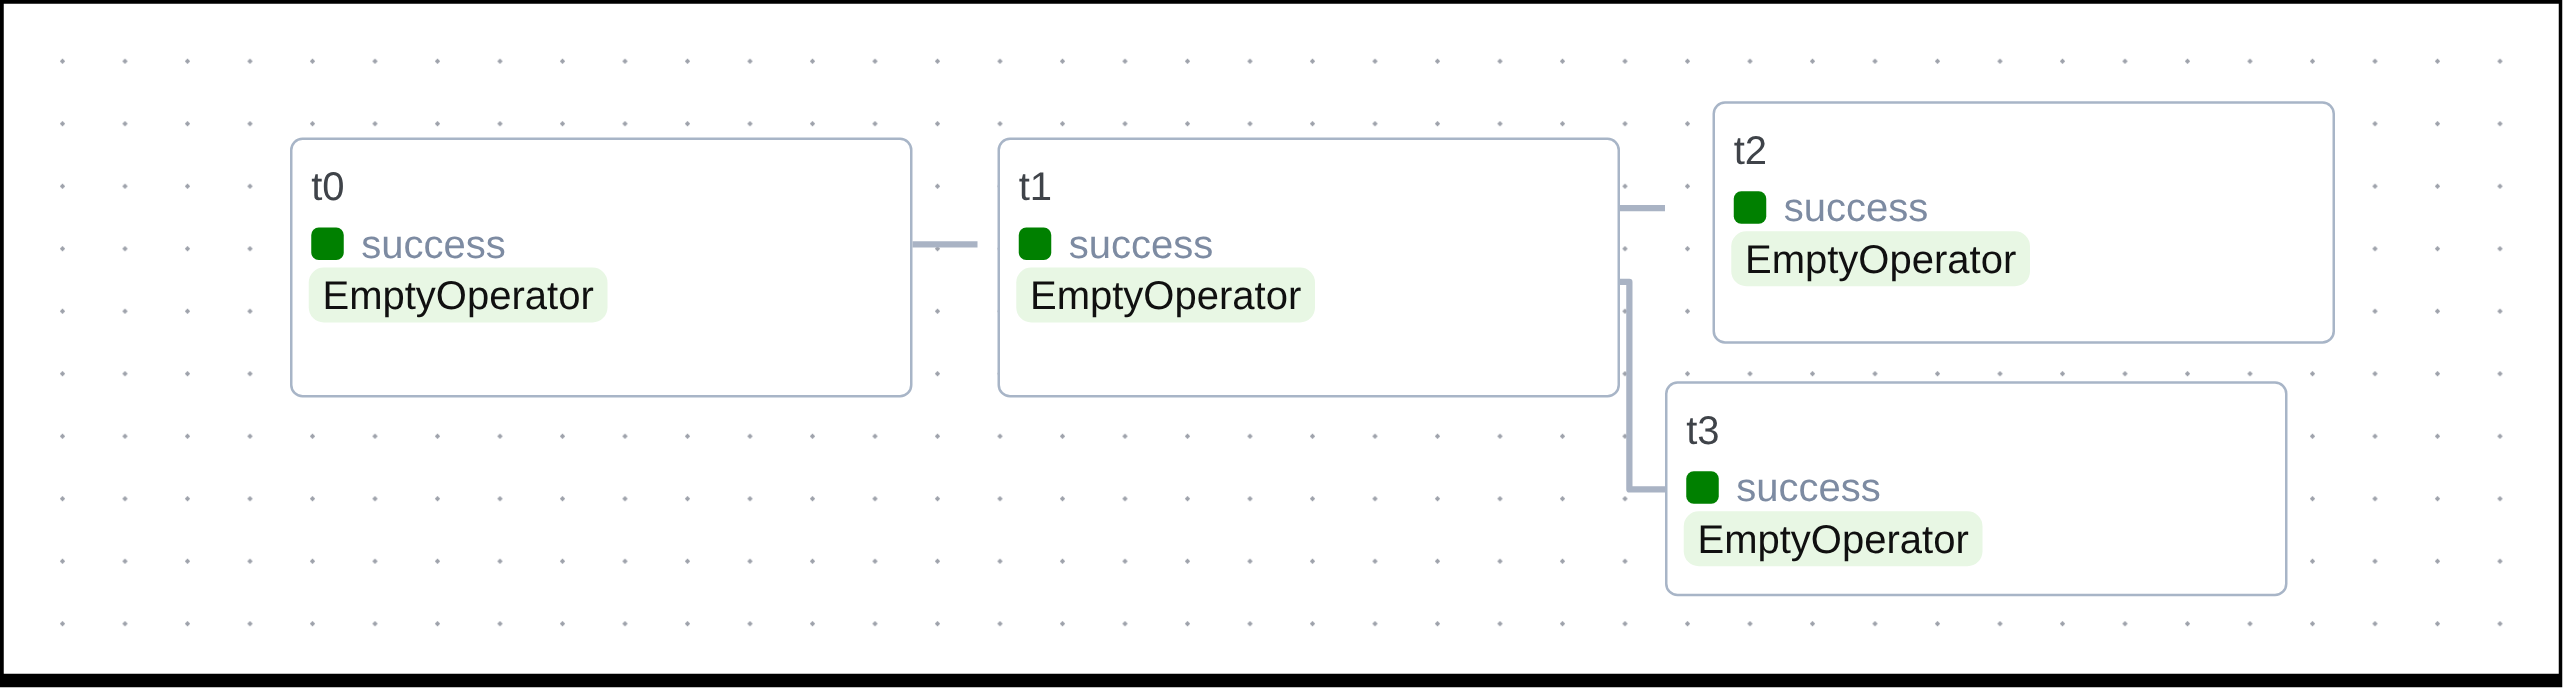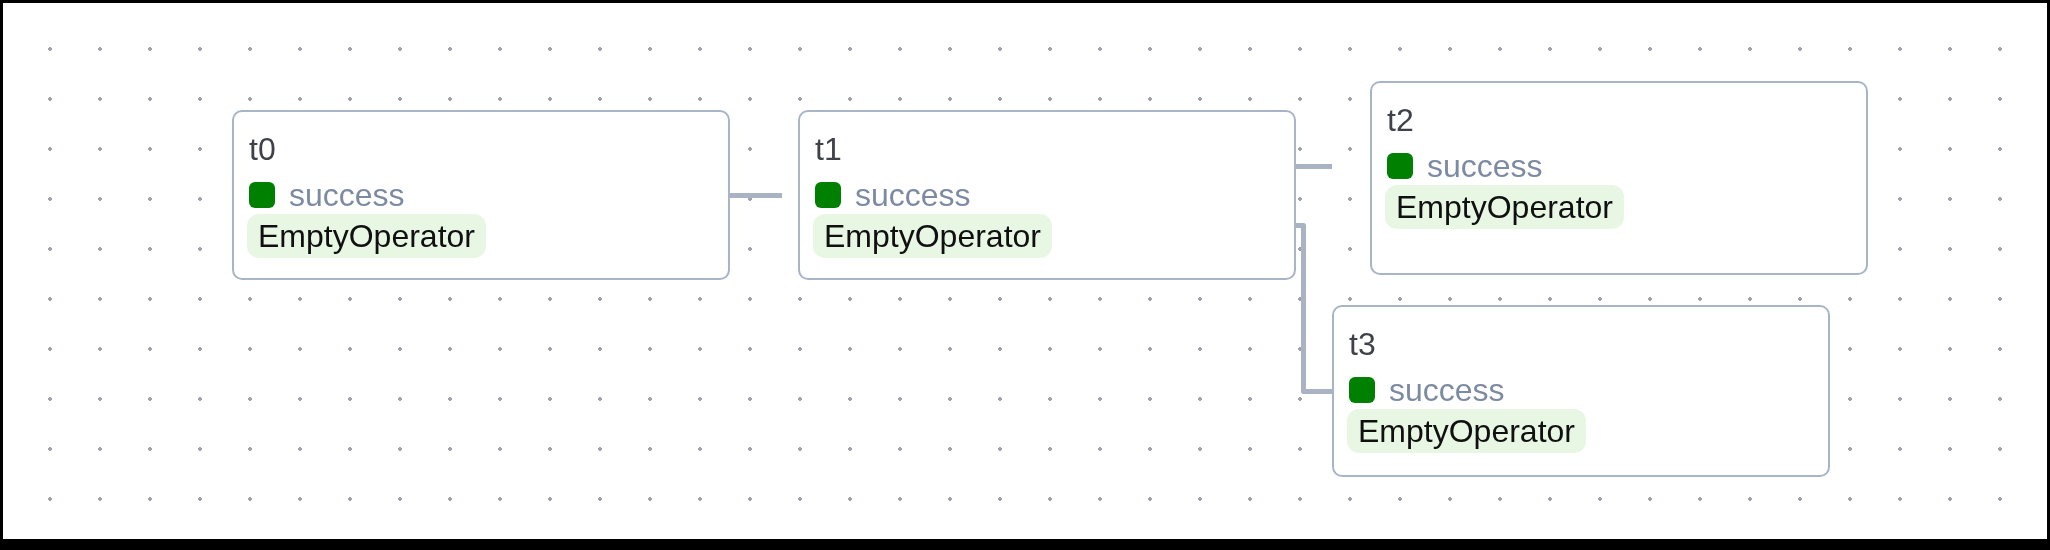--- a/index.html
+++ b/index.html
@@ -27,21 +27,21 @@
   .edge-path {
     fill: none;
     stroke: #a9b3c4;
     stroke-width: 5;
     stroke-linejoin: round;
   }
 
   .task-node {
     position: absolute;
     width: 498px;
-    height: 170px;
+    height: 208px;
     background: #ffffff;
     border: 2px solid #a8b5c7;
     border-radius: 10px;
   }
   .node-t0 { left: 229px; top: 107px; }
   .node-t1 { left: 779px; top: 107px; margin-left: 16px; }
   .node-t2 { left: 1367px; top:  78px; height: 194px; }
   .node-t3 { left: 1329px; top: 302px; height: 172px; padding-left: 25px; }
 
   .node-title {

